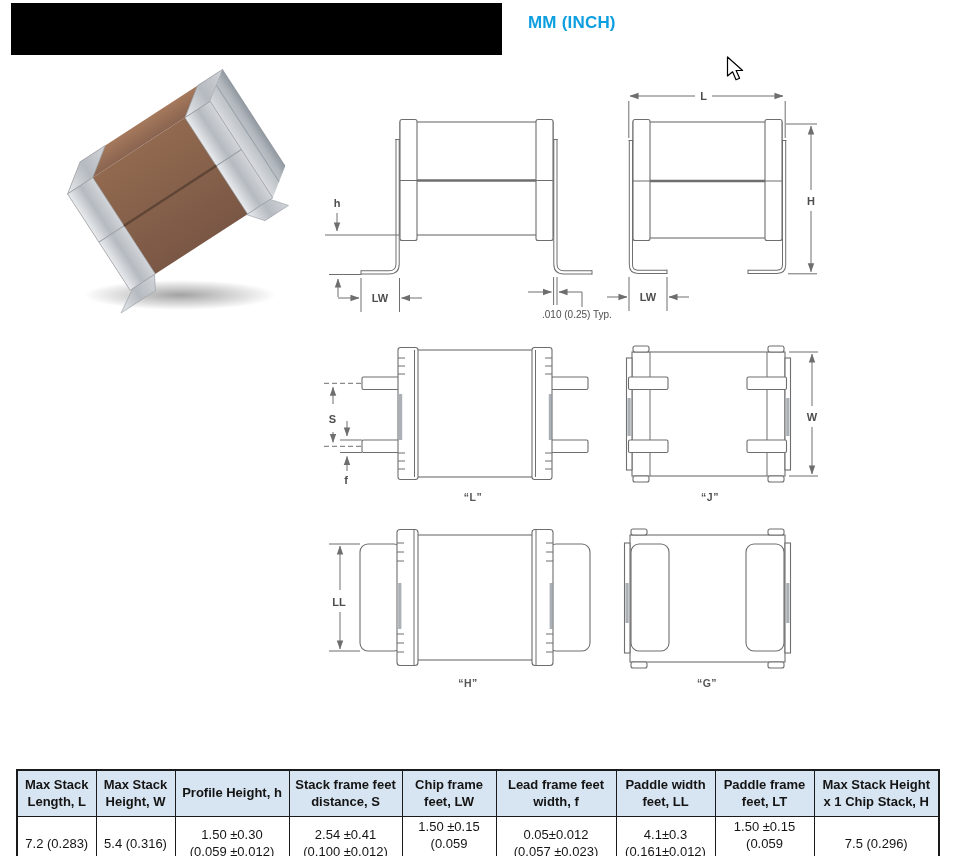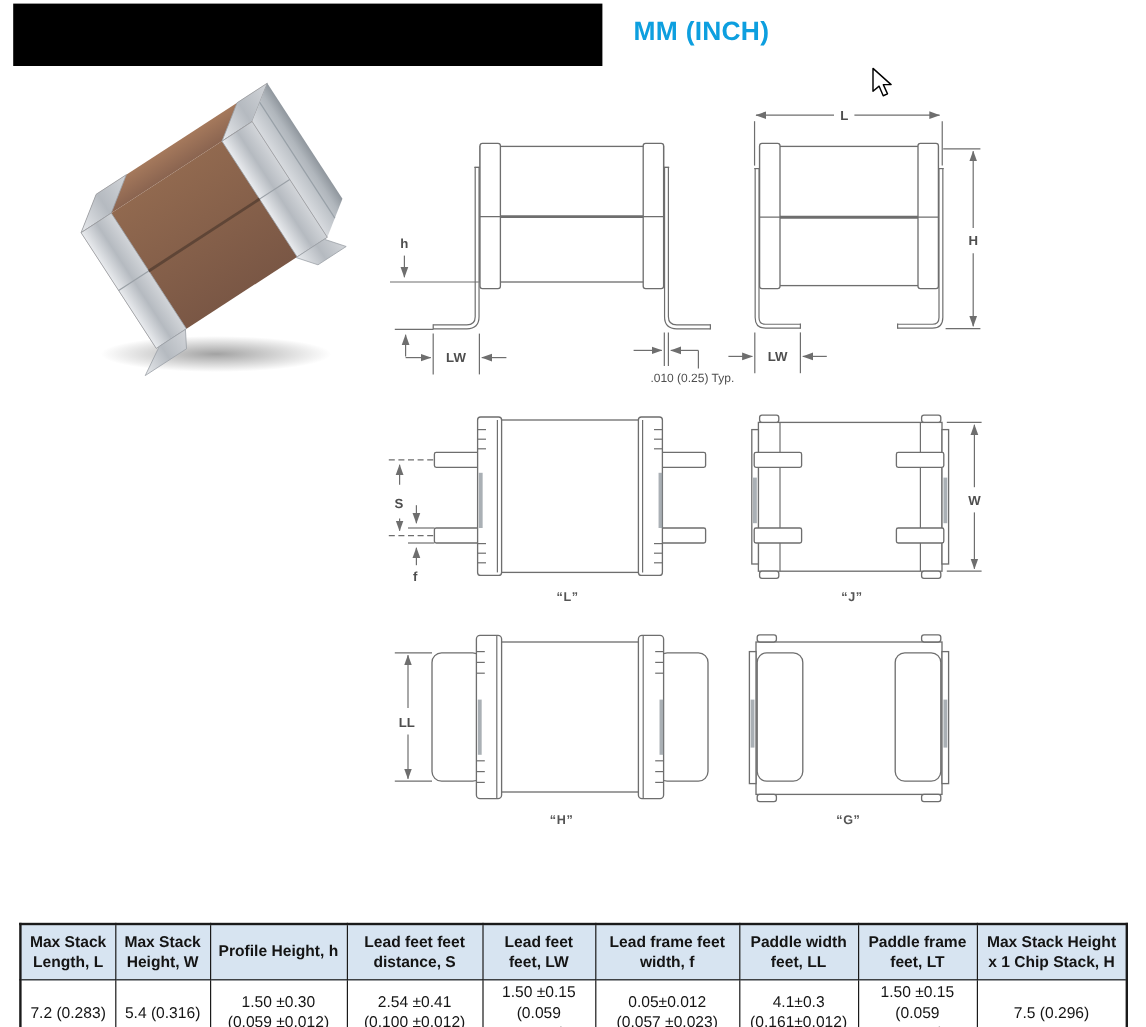--- a/index.html
+++ b/index.html
@@ -1,19 +1,19 @@
 <!DOCTYPE html>
 <html><head>
 <meta charset="utf-8">
 <style>
   html,body{margin:0;padding:0;background:#fff;}
   .page{position:relative;width:955px;height:856px;background:#fff;overflow:hidden;
         font-family:"Liberation Sans",sans-serif;}
   .redacted{position:absolute;left:11px;top:3px;width:491px;height:52px;background:#000;}
-  .units{position:absolute;left:528px;top:13px;font-size:22px;font-weight:bold;
+  .units{position:absolute;left:528px;top:13px;font-size:17px;font-weight:bold;
          letter-spacing:.2px;color:#0d9fdf;}
   .photo{position:absolute;left:28px;top:64px;}
   .draw{position:absolute;left:0;top:0;}
   .cursor{position:absolute;left:726px;top:56px;}
   .ln{stroke:#6e6e6e;stroke-width:1.1;fill:#fff;}
   .dim{stroke:#6e6e6e;stroke-width:1;fill:none;}
   .dsh{stroke:#6e6e6e;stroke-width:1;fill:none;stroke-dasharray:5,3;}
   .leadO{stroke:#6e6e6e;stroke-width:4.2;fill:none;}
   .leadI{stroke:#ffffff;stroke-width:2.2;fill:none;}
   .tick{stroke:#6e6e6e;stroke-width:1;}
@@ -286,22 +286,22 @@
         <col style="width:120px">
       <col style="width:99px">
         <col style="width:99px">
         <col style="width:125px">
     </colgroup>
     <thead>
       <tr>
           <th>Max Stack Length, L</th>
           <th>Max Stack Height, W</th>
           <th>Profile Height, h</th>
-          <th>Lead feet feet distance, S</th>
-          <th>Lead feet feet, LW</th>
+          <th>Stack frame feet distance, S</th>
+          <th>Chip frame feet, LW</th>
           <th>Lead frame feet width, f</th>
           <th>Paddle width feet, LL</th>
           <th>Paddle frame feet, LT</th>
           <th>Max Stack Height x 1 Chip Stack, H</th>
         </tr>
     </thead>
     <tbody>
       <tr>
           <td>
             <div>7.2 (0.283)</div>

